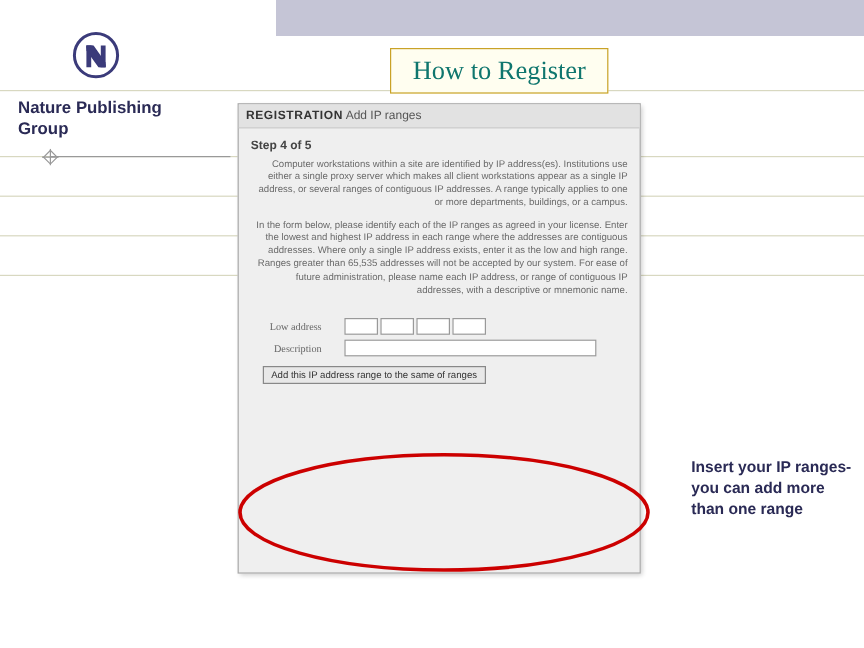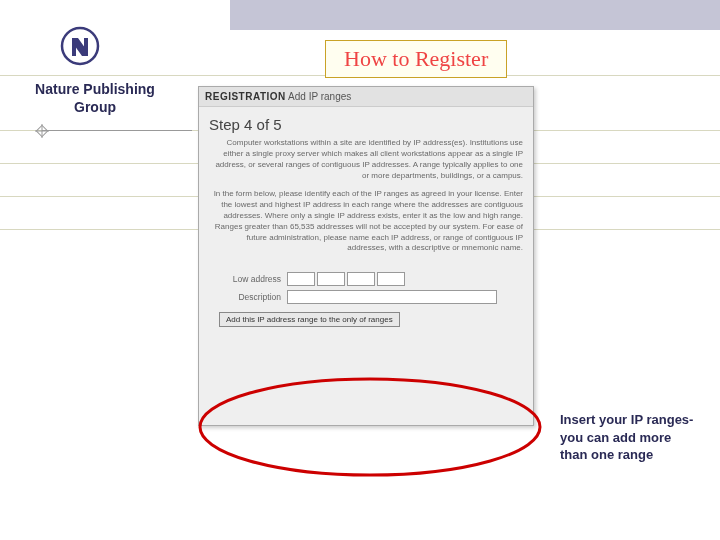--- a/index.html
+++ b/index.html
@@ -28,36 +28,35 @@
   }
   .title-box {
     position: absolute;
     left: 325px;
     top: 40px;
     border: 1.5px solid #c9a227;
     background: #fffef0;
     padding: 5px 18px;
     font-family: Georgia, 'Times New Roman', serif;
     font-size: 22px;
-    color: #ef4444;
+    color: #0f766e;
   }
   .logo {
     position: absolute;
     left: 60px;
     top: 26px;
     width: 40px;
     height: 40px;
   }
   .logo svg { width: 40px; height: 40px; }
   .brand {
     position: absolute;
     left: 15px;
     top: 80px;
     width: 160px;
-    text-align: center;
     font-weight: bold;
     font-size: 14px;
     color: #2a2a55;
     line-height: 1.3;
   }
   .diamond {
     position: absolute;
     left: 35px;
     top: 124px;
     width: 14px;
@@ -70,58 +69,59 @@
     top: 130px;
     width: 150px;
     height: 1px;
     background: #999;
   }
   .screenshot {
     position: absolute;
     left: 198px;
     top: 86px;
     width: 336px;
-    height: 340px;
+    height: 392px;
     background: #efefef;
     border: 1px solid #aaa;
     box-shadow: 2px 2px 4px rgba(0,0,0,0.2);
   }
   .ss-header {
     background: #e2e2e2;
     padding: 4px 6px;
     font-size: 10px;
     color: #555;
     border-bottom: 1px solid #ccc;
   }
   .ss-header b { color: #333; font-size: 10px; letter-spacing: 0.5px; }
   .ss-body {
     padding: 8px 10px 6px 10px;
     font-size: 8px;
     color: #6a6a6a;
     line-height: 1.35;
   }
-  .ss-step { font-weight: normal; color: #444; font-size: 15px; margin-bottom: 3px; }
+  .ss-step { font-weight: bold; color: #444; font-size: 10px; margin-bottom: 3px; }
   .ss-para { margin-bottom: 8px; text-align: right; }
   .ss-form {
     padding: 4px 10px 8px 10px;
     font-size: 8.5px;
     color: #555;
     position: relative;
   }
   .form-row {
     display: flex;
     align-items: center;
     margin-bottom: 4px;
   }
   .form-label {
     width: 78px;
     text-align: right;
-    padding-right: 6px;
+    padding-right: 19px;
     font-size: 8.5px;
     color: #666;
+    font-family: Liberation Serif, serif;
   }
   .ip-box {
     width: 28px;
     height: 14px;
     background: #fff;
     border: 1px solid #999;
     margin-right: 2px;
     display: inline-block;
   }
   .desc-box {
@@ -143,28 +143,27 @@
   .ellipse {
     position: absolute;
     left: 190px;
     top: 370px;
     width: 360px;
     height: 115px;
     pointer-events: none;
   }
   .callout {
     position: absolute;
-    left: 560px;
+    left: 576px;
     top: 380px;
     width: 140px;
     font-size: 13px;
     font-weight: bold;
     color: #2a2a55;
     line-height: 1.35;
-    margin-top: 31px;
   }
 </style>
 </head>
 <body>
 
 <div class="top-bar"></div>
 
 <div class="hline" style="top:75px"></div>
 <div class="hline" style="top:130px"></div>
 <div class="hline" style="top:163px"></div>
@@ -209,21 +208,21 @@
       <div class="form-label">Low address</div>
       <span class="ip-box"></span>
       <span class="ip-box"></span>
       <span class="ip-box"></span>
       <span class="ip-box"></span>
     </div>
     <div class="form-row">
       <div class="form-label">Description</div>
       <span class="desc-box"></span>
     </div>
-    <div class="submit-btn">Add this IP address range to the only of ranges</div>
+    <div class="submit-btn">Add this IP address range to the same of ranges</div>
   </div>
 </div>
 
 <svg class="ellipse" viewBox="0 0 360 115">
   <ellipse cx="180" cy="57" rx="170" ry="48" fill="none" stroke="#cc0000" stroke-width="3"></ellipse>
 </svg>
 
 <div class="callout">Insert your IP ranges- you can add more than one range</div>
 
 </body></html>

